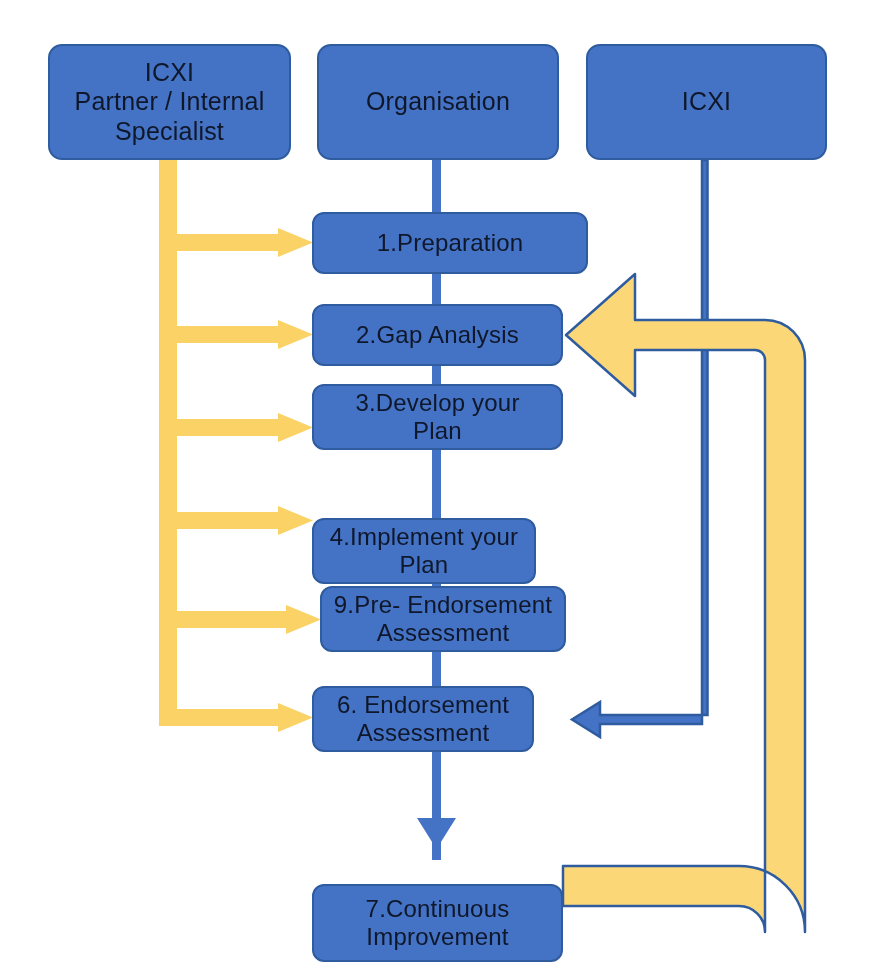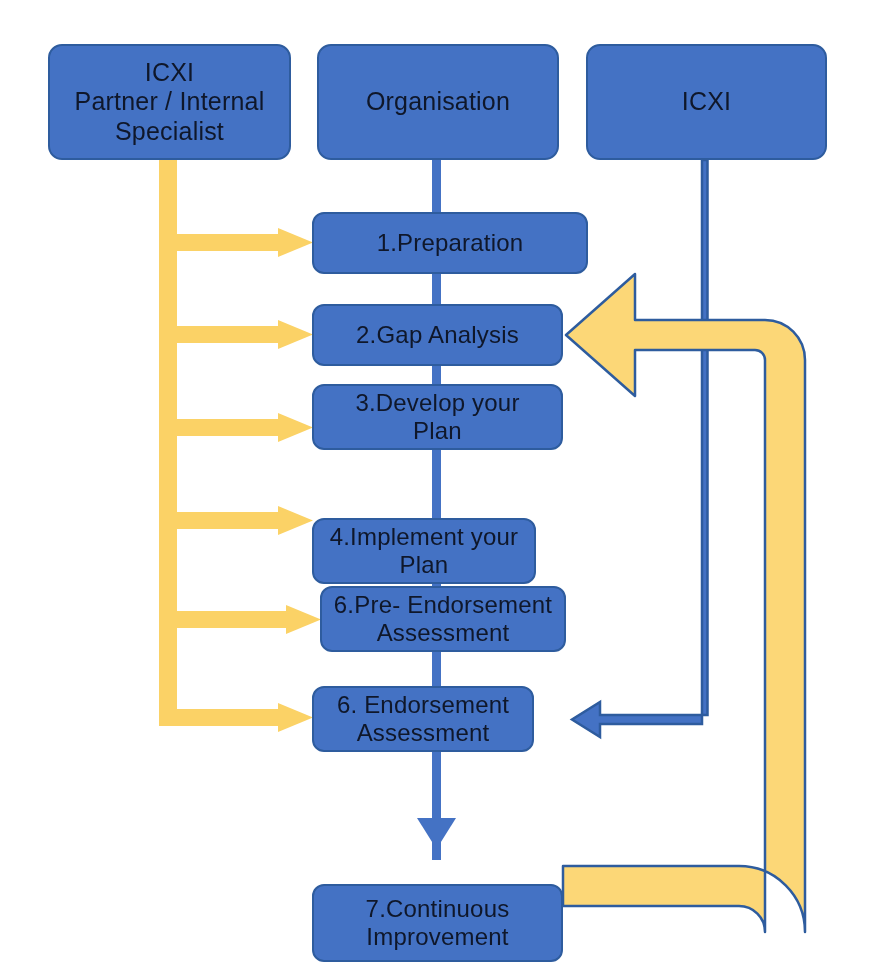--- a/index.html
+++ b/index.html
@@ -157,21 +157,21 @@
     <span class="label">3.Develop your
 Plan</span>
   </div>
 
   <div class="node step" style="left:312px; top:489px; width:224px; height:66px;margin-top:29px;">
     <span class="label">4.Implement your
 Plan</span>
   </div>
 
   <div class="node step" style="left:320px; top:586px; width:246px; height:66px;">
-    <span class="label">6.Pre- Endorsement
+    <span class="label">9.Pre- Endorsement
 Assessment</span>
   </div>
 
   <div class="node step" style="left:312px; top:686px; width:222px; height:66px;">
     <span class="label">6. Endorsement
 Assessment</span>
   </div>
 
   <div class="node step" style="left:312px; top:884px; width:251px; height:78px;">
     <span class="label">7.Continuous

